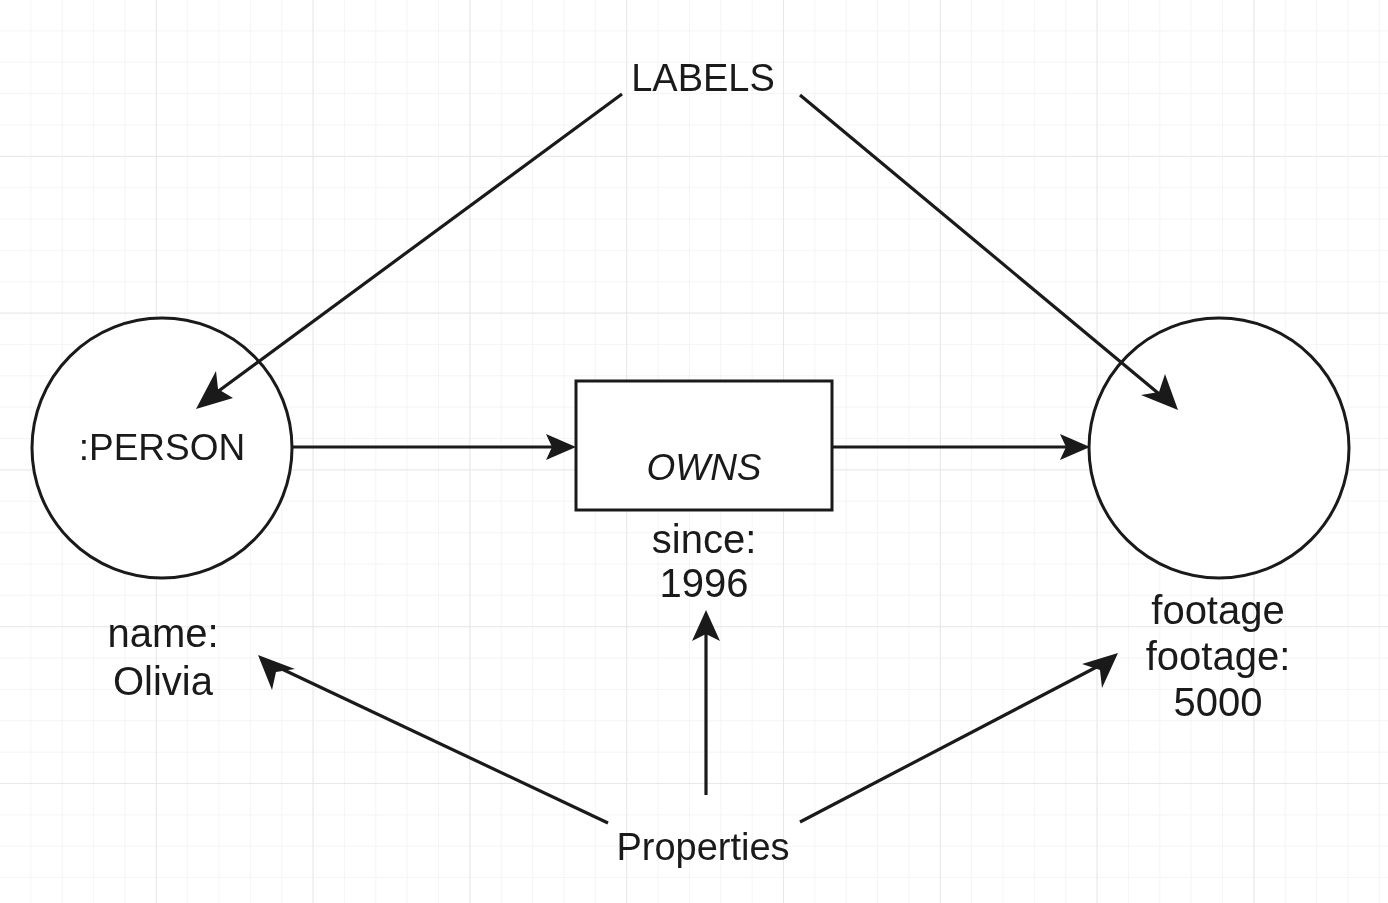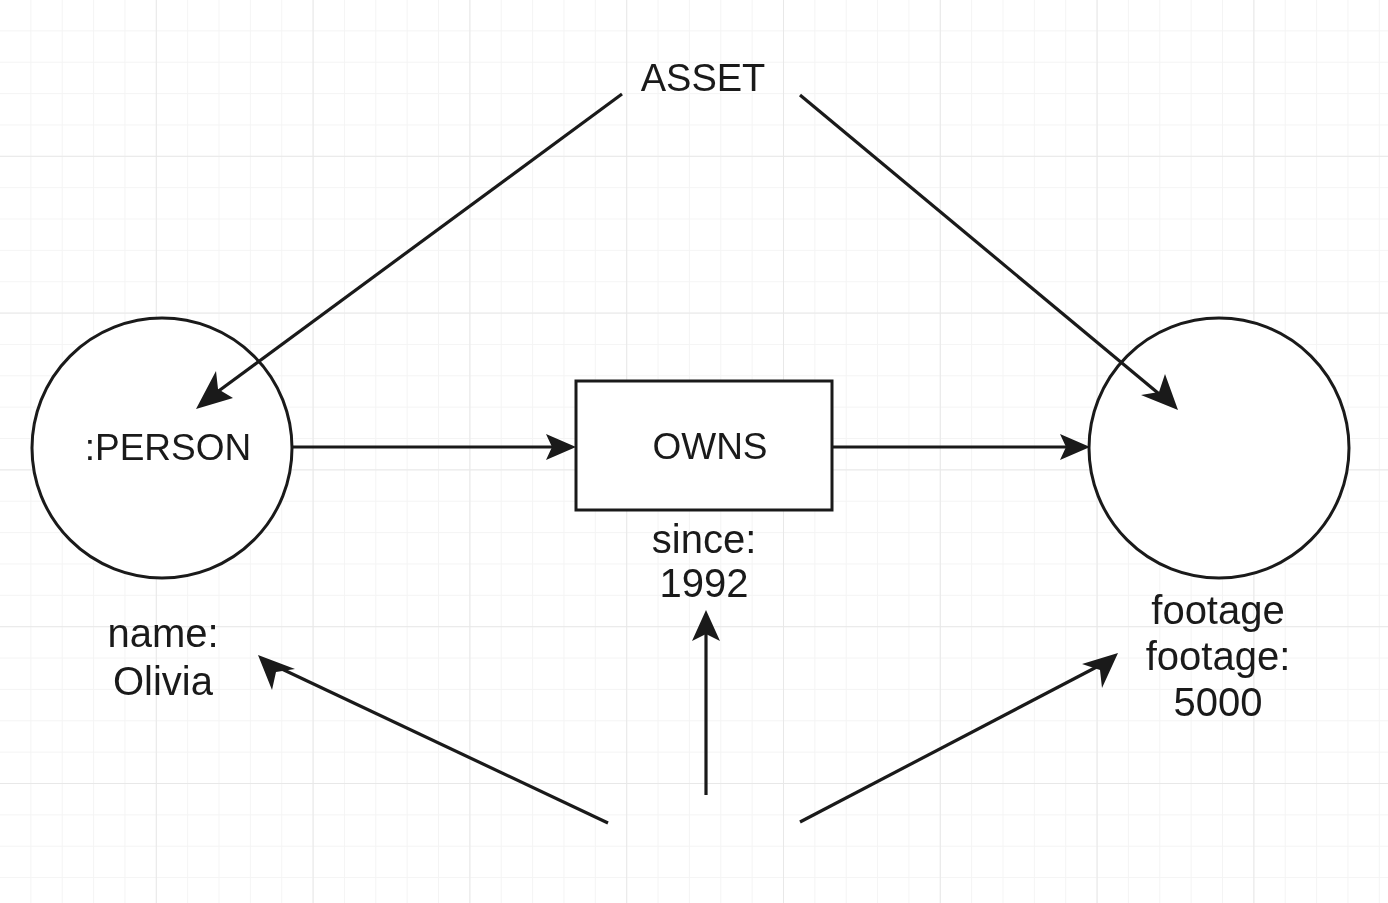--- a/index.html
+++ b/index.html
@@ -57,21 +57,20 @@
   .label-text {
     position: absolute;
     color: #1a1a1a;
     text-align: center;
     white-space: nowrap;
     line-height: 1.12;
     font-family: "Liberation Sans", sans-serif;
   }
   .node-label {
     font-size: 37px;
-    margin-left: 6px;
   }
   .heading-label {
     font-size: 38px;
   }
   .prop-label {
     font-size: 40px;
     white-space: normal;
   }
   .ctr {
     transform: translate(-50%, -50%);
@@ -106,31 +105,32 @@
     <polygon class="arrow-head" points="258,655 272,690 276,672 295,669"></polygon>
 
     <line class="pointer-line" x1="706" y1="795" x2="706" y2="622"></line>
     <polygon class="arrow-head" points="706,610 692,641 706,634 720,641"></polygon>
 
     <line class="pointer-line" x1="800" y1="822" x2="1110" y2="660"></line>
     <polygon class="arrow-head" points="1118,653 1082,664 1100,670 1102,688"></polygon>
 
   </svg>
 
-  <div class="label-text heading-label ctr" style="left:703px; top:78px;">ASSET</div>
+  <div class="label-text heading-label ctr" style="left:703px; top:78px;">LABELS</div>
 
   <div class="label-text node-label ctr" style="left:162px; top:448px;">:PERSON</div>
 
 
-  <div class="label-text node-label ctr" style="left:704px; top:447px;">OWNS</div>
+  <div class="label-text node-label ctr" style="left:704px; top:468px;font-style:italic;">OWNS</div>
 
   <div class="label-text prop-label ctr" style="left:163px; top:633px;">name:</div>
   <div class="label-text prop-label ctr" style="left:163px; top:681px;text-align:center;">Olivia</div>
 
   <div class="label-text prop-label ctr" style="left:704px; top:539px;">since:</div>
-  <div class="label-text prop-label ctr" style="left:704px; top:583px;">1992</div>
+  <div class="label-text prop-label ctr" style="left:704px; top:583px;">1996</div>
 
   <div class="label-text prop-label ctr" style="left:1218px; top:610px;">footage</div>
   <div class="label-text prop-label ctr" style="left:1218px; top:656px;">footage:</div>
   <div class="label-text prop-label ctr" style="left:1218px; top:702px;">5000</div>
 
+  <div class="label-text heading-label ctr" style="left:703px; top:847px;">Properties</div>
 
 </div>
 
 </body></html>

